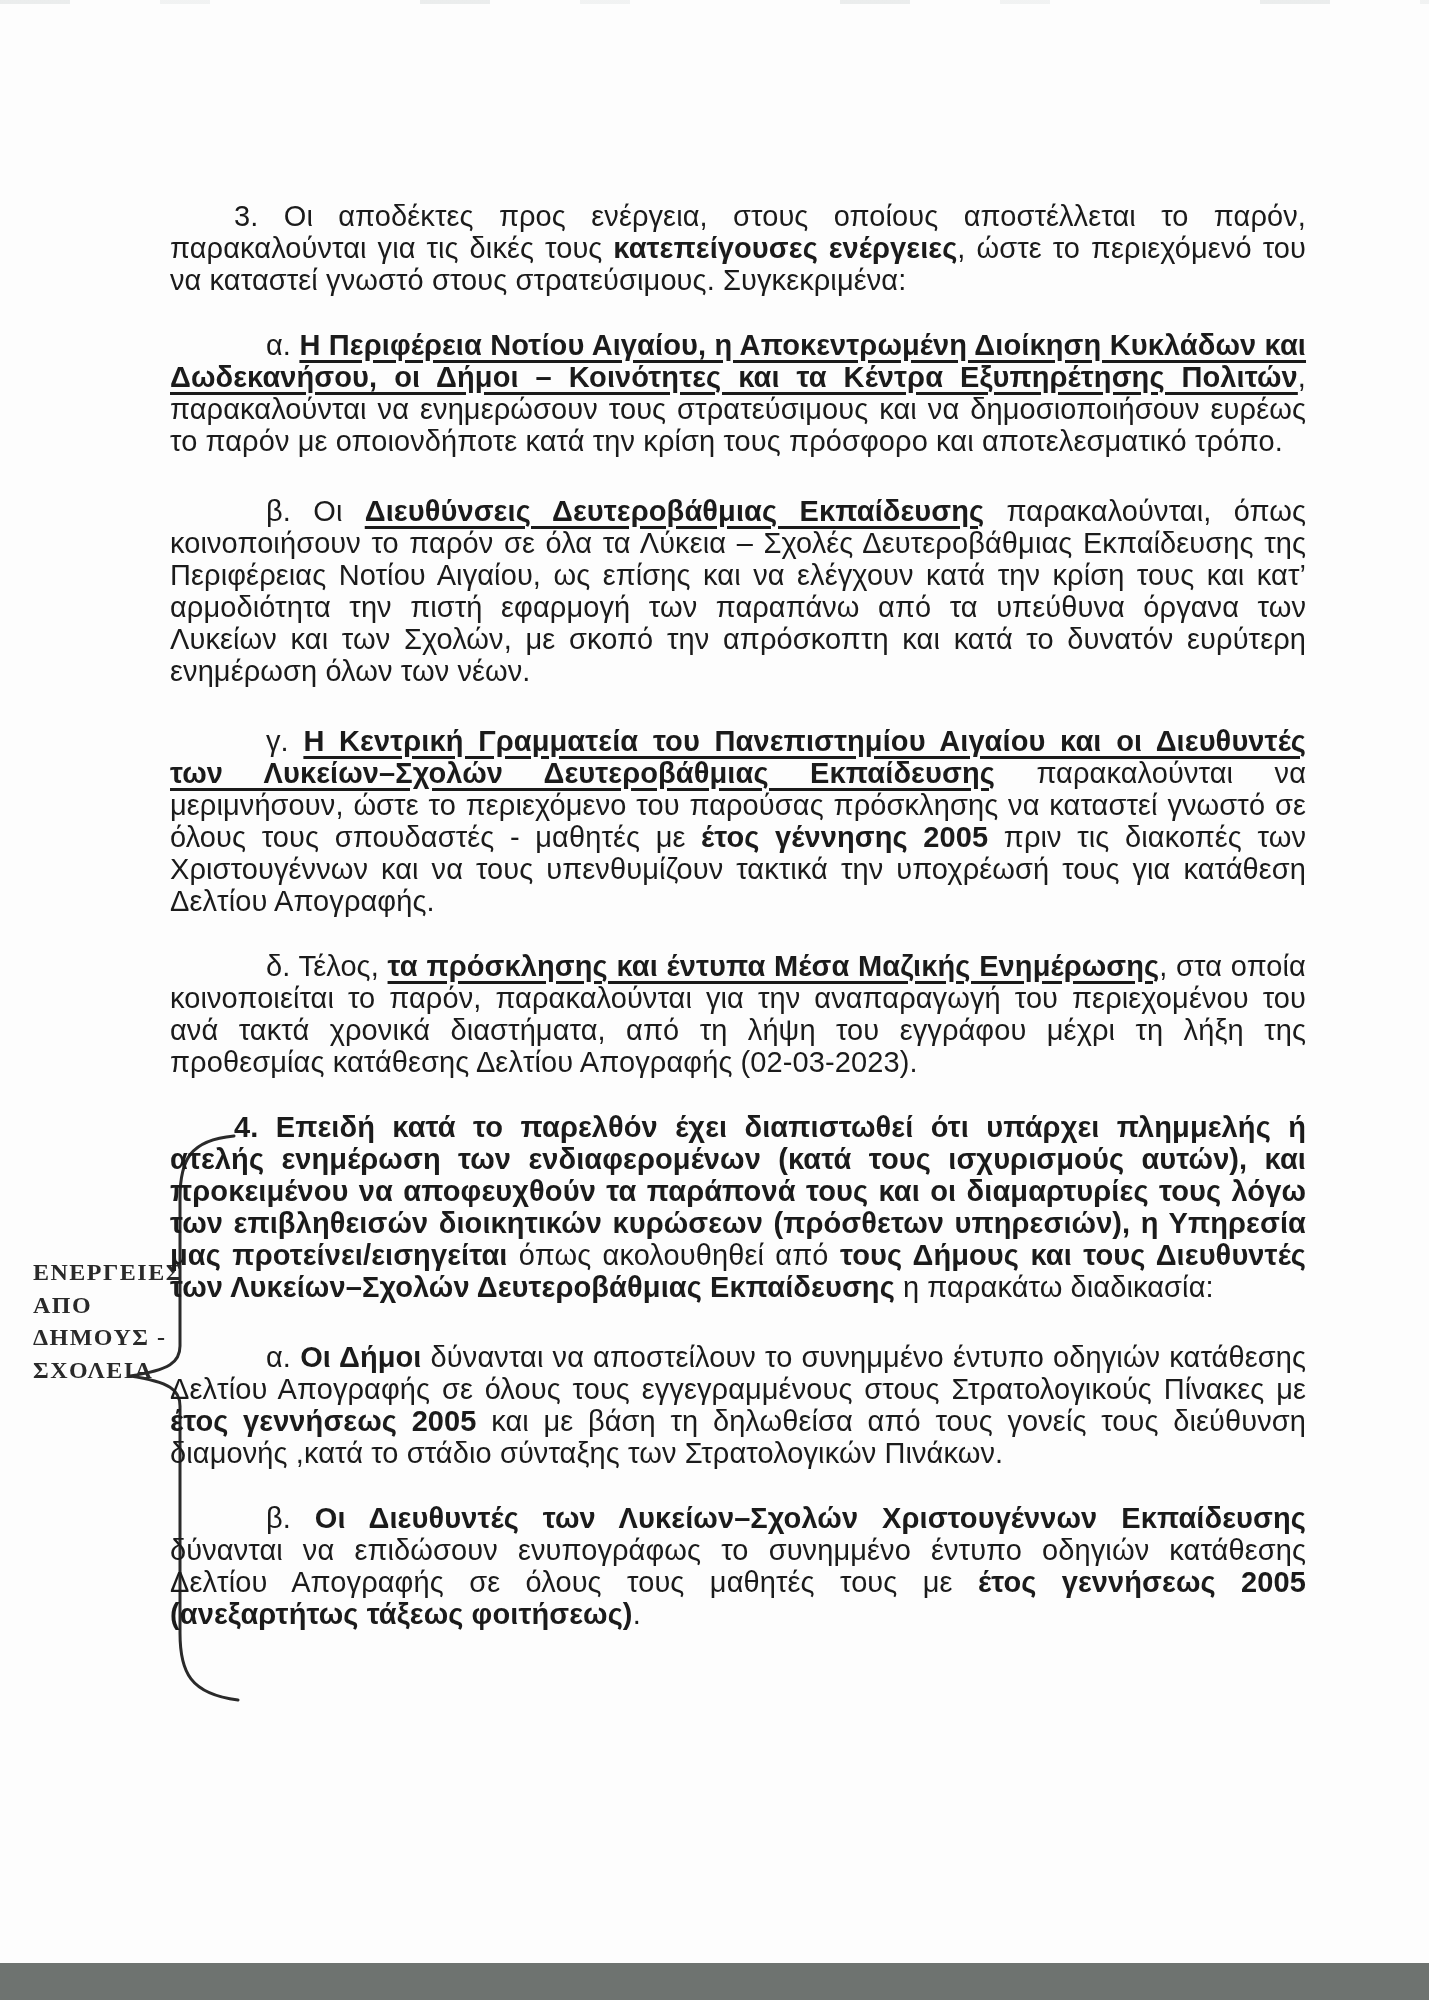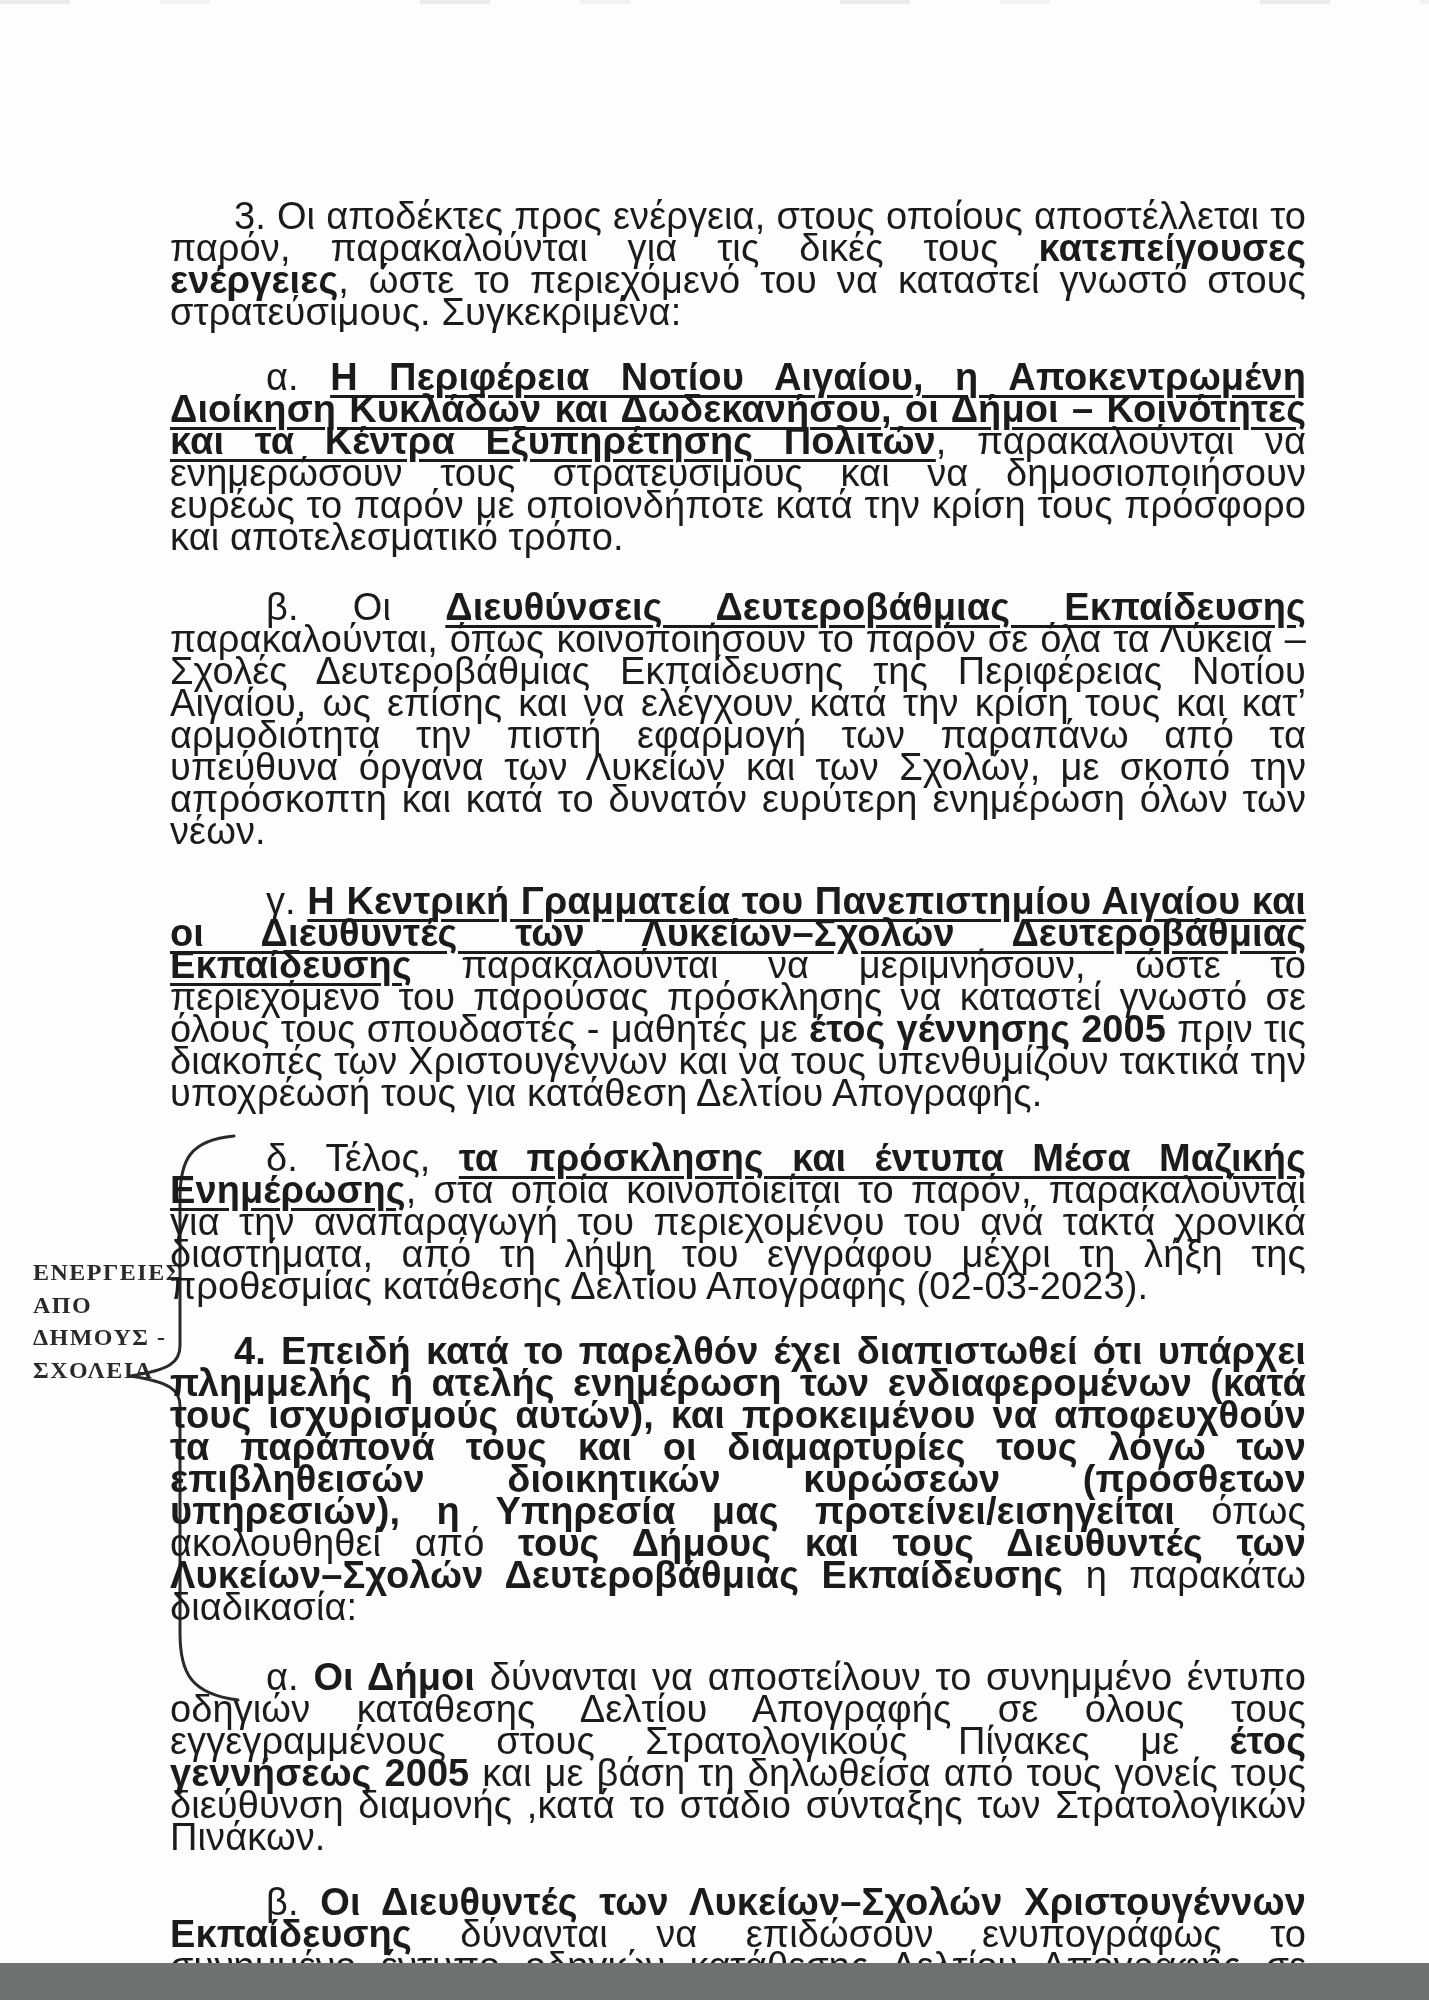--- a/index.html
+++ b/index.html
@@ -20,21 +20,21 @@
     opacity:.7;
   }
   .content{
     position:absolute;
     left:170px;
     top:200px;
     width:1136px;
   }
   .para{
     margin:0 0 33px 0;
-    font-size:38px;
+    font-size:29px;
     line-height:32px;
     text-align:justify;
     letter-spacing:.1px;
   }
   .para.indent-normal{text-indent:64px;}
   .para.indent-sub{text-indent:96px;margin-top:8px;}
   .para.gap-lg{margin-bottom:38px;}
   .seg-b{font-weight:bold;}
   .seg-u{text-decoration:underline;text-decoration-thickness:2.5px;text-underline-offset:5px;}
   .margin-note{

